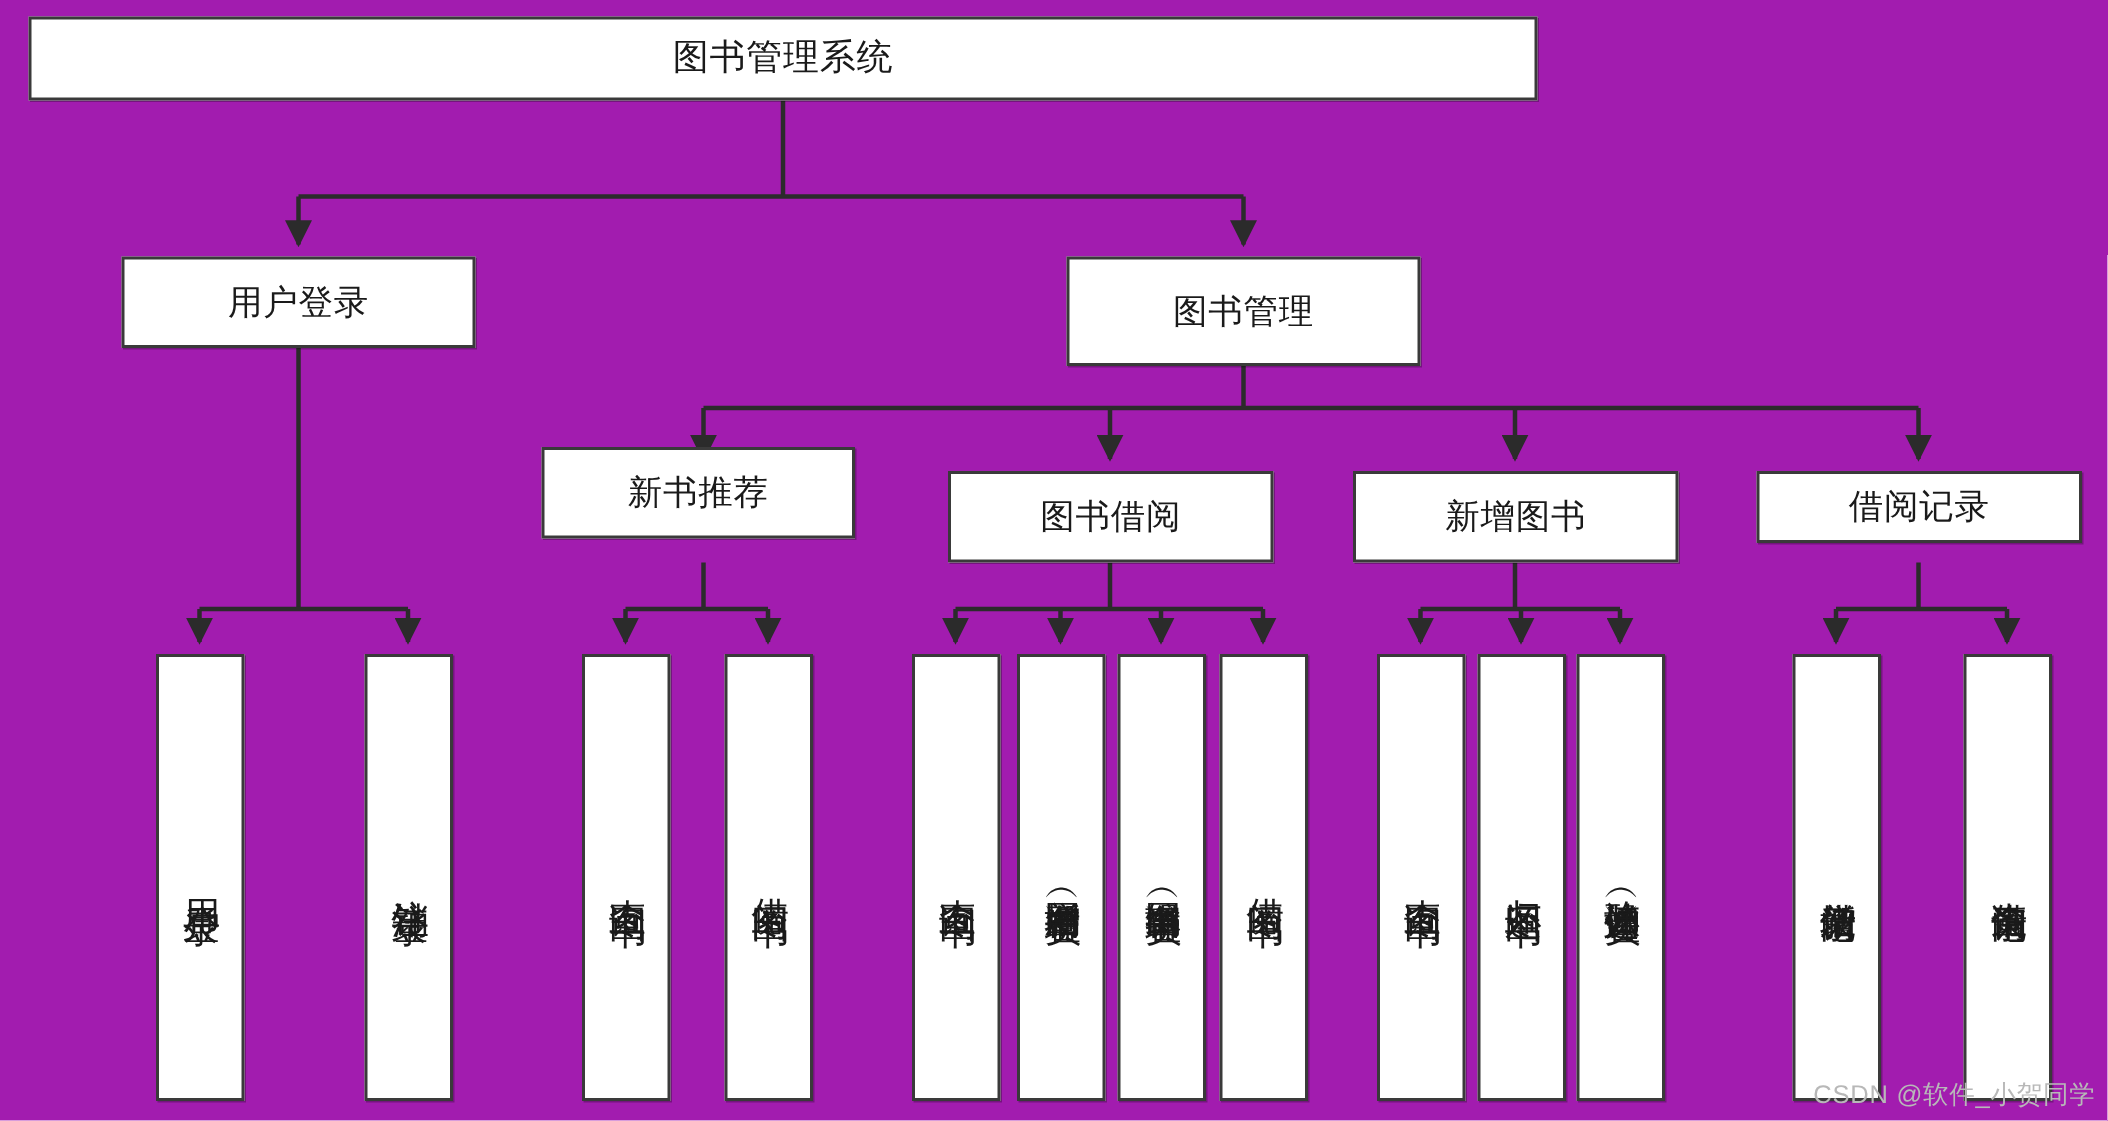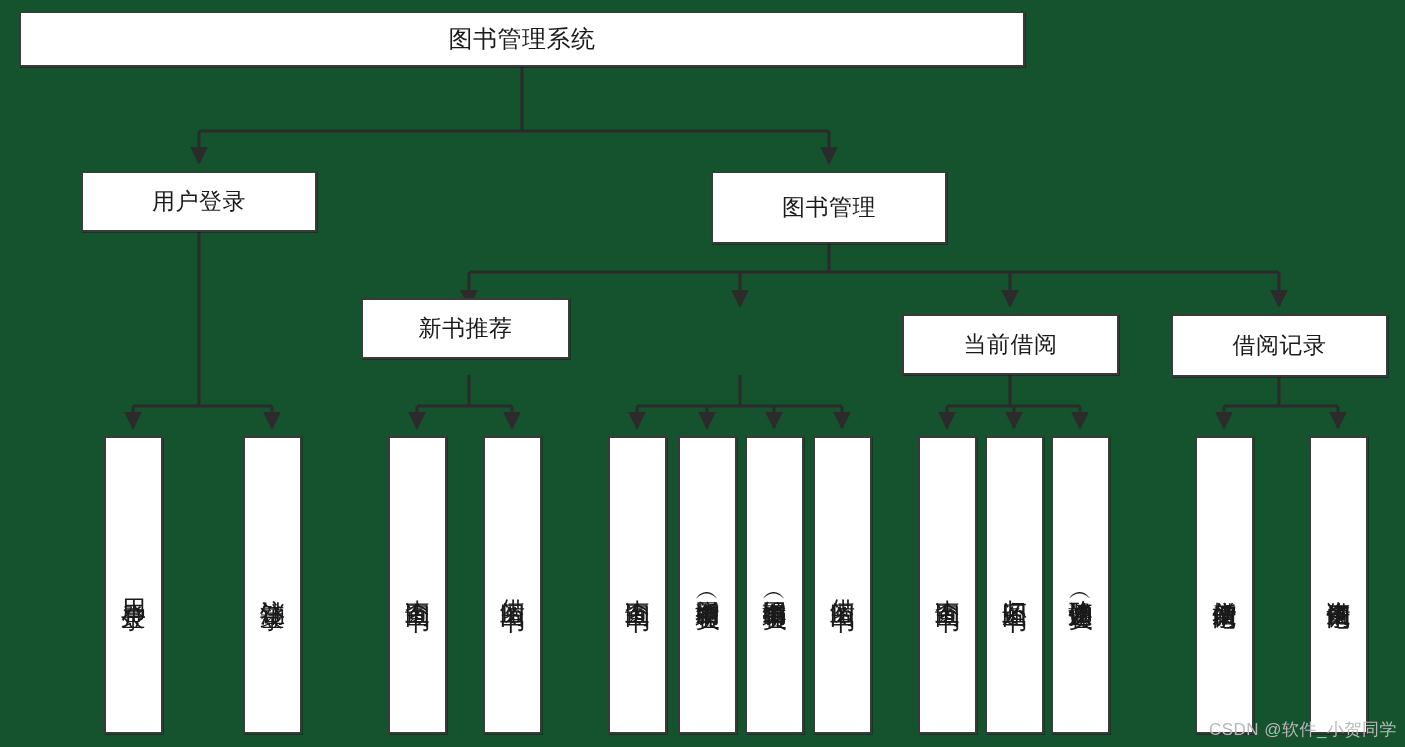--- a/index.html
+++ b/index.html
@@ -8,21 +8,21 @@
     padding: 0;
     background: #ffffff;
   }
   body {
     font-family: "Liberation Sans", "DejaVu Sans", sans-serif;
   }
   #diagram-root {
     position: relative;
     width: 1405px;
     height: 747px;
-    background: #14532d;
+    background: #a21caf;
     overflow: hidden;
   }
   #edges-layer {
     position: absolute;
     left: 0;
     top: 0;
     width: 1405px;
     height: 747px;
     pointer-events: none;
   }
@@ -142,24 +142,27 @@
   <div class="node horiz" style="left: 81px; top: 171px; width: 236px; height: 61px;">
     <span class="node-label">用户登录</span>
   </div>
   <div class="node horiz" style="left: 711px; top: 171px; width: 236px; height: 73px;">
     <span class="node-label">图书管理</span>
   </div>
 
   <div class="node horiz" style="left: 361px; top: 298px; width: 209px; height: 61px;">
     <span class="node-label">新书推荐</span>
   </div>
+  <div class="node horiz" style="left: 632px; top: 314px; width: 217px; height: 61px;">
+    <span class="node-label">图书借阅</span>
+  </div>
   <div class="node horiz" style="left: 902px; top: 314px; width: 217px; height: 61px;">
-    <span class="node-label">当前借阅</span>
-  </div>
-  <div class="node horiz" style="left: 1171px; top: 314px; width: 217px; height: 63px;">
+    <span class="node-label">新增图书</span>
+  </div>
+  <div class="node horiz" style="left: 1171px; top: 314px; width: 217px; height: 48px;">
     <span class="node-label">借阅记录</span>
   </div>
 
   <div class="node vert" style="left: 104px; top: 436px; width: 59px; height: 298px;">
     <span class="node-label">用户登录</span>
   </div>
   <div class="node vert" style="left: 243px; top: 436px; width: 59px; height: 298px;">
     <span class="node-label">注销登录</span>
   </div>
   <div class="node vert" style="left: 388px; top: 436px; width: 59px; height: 298px;">

